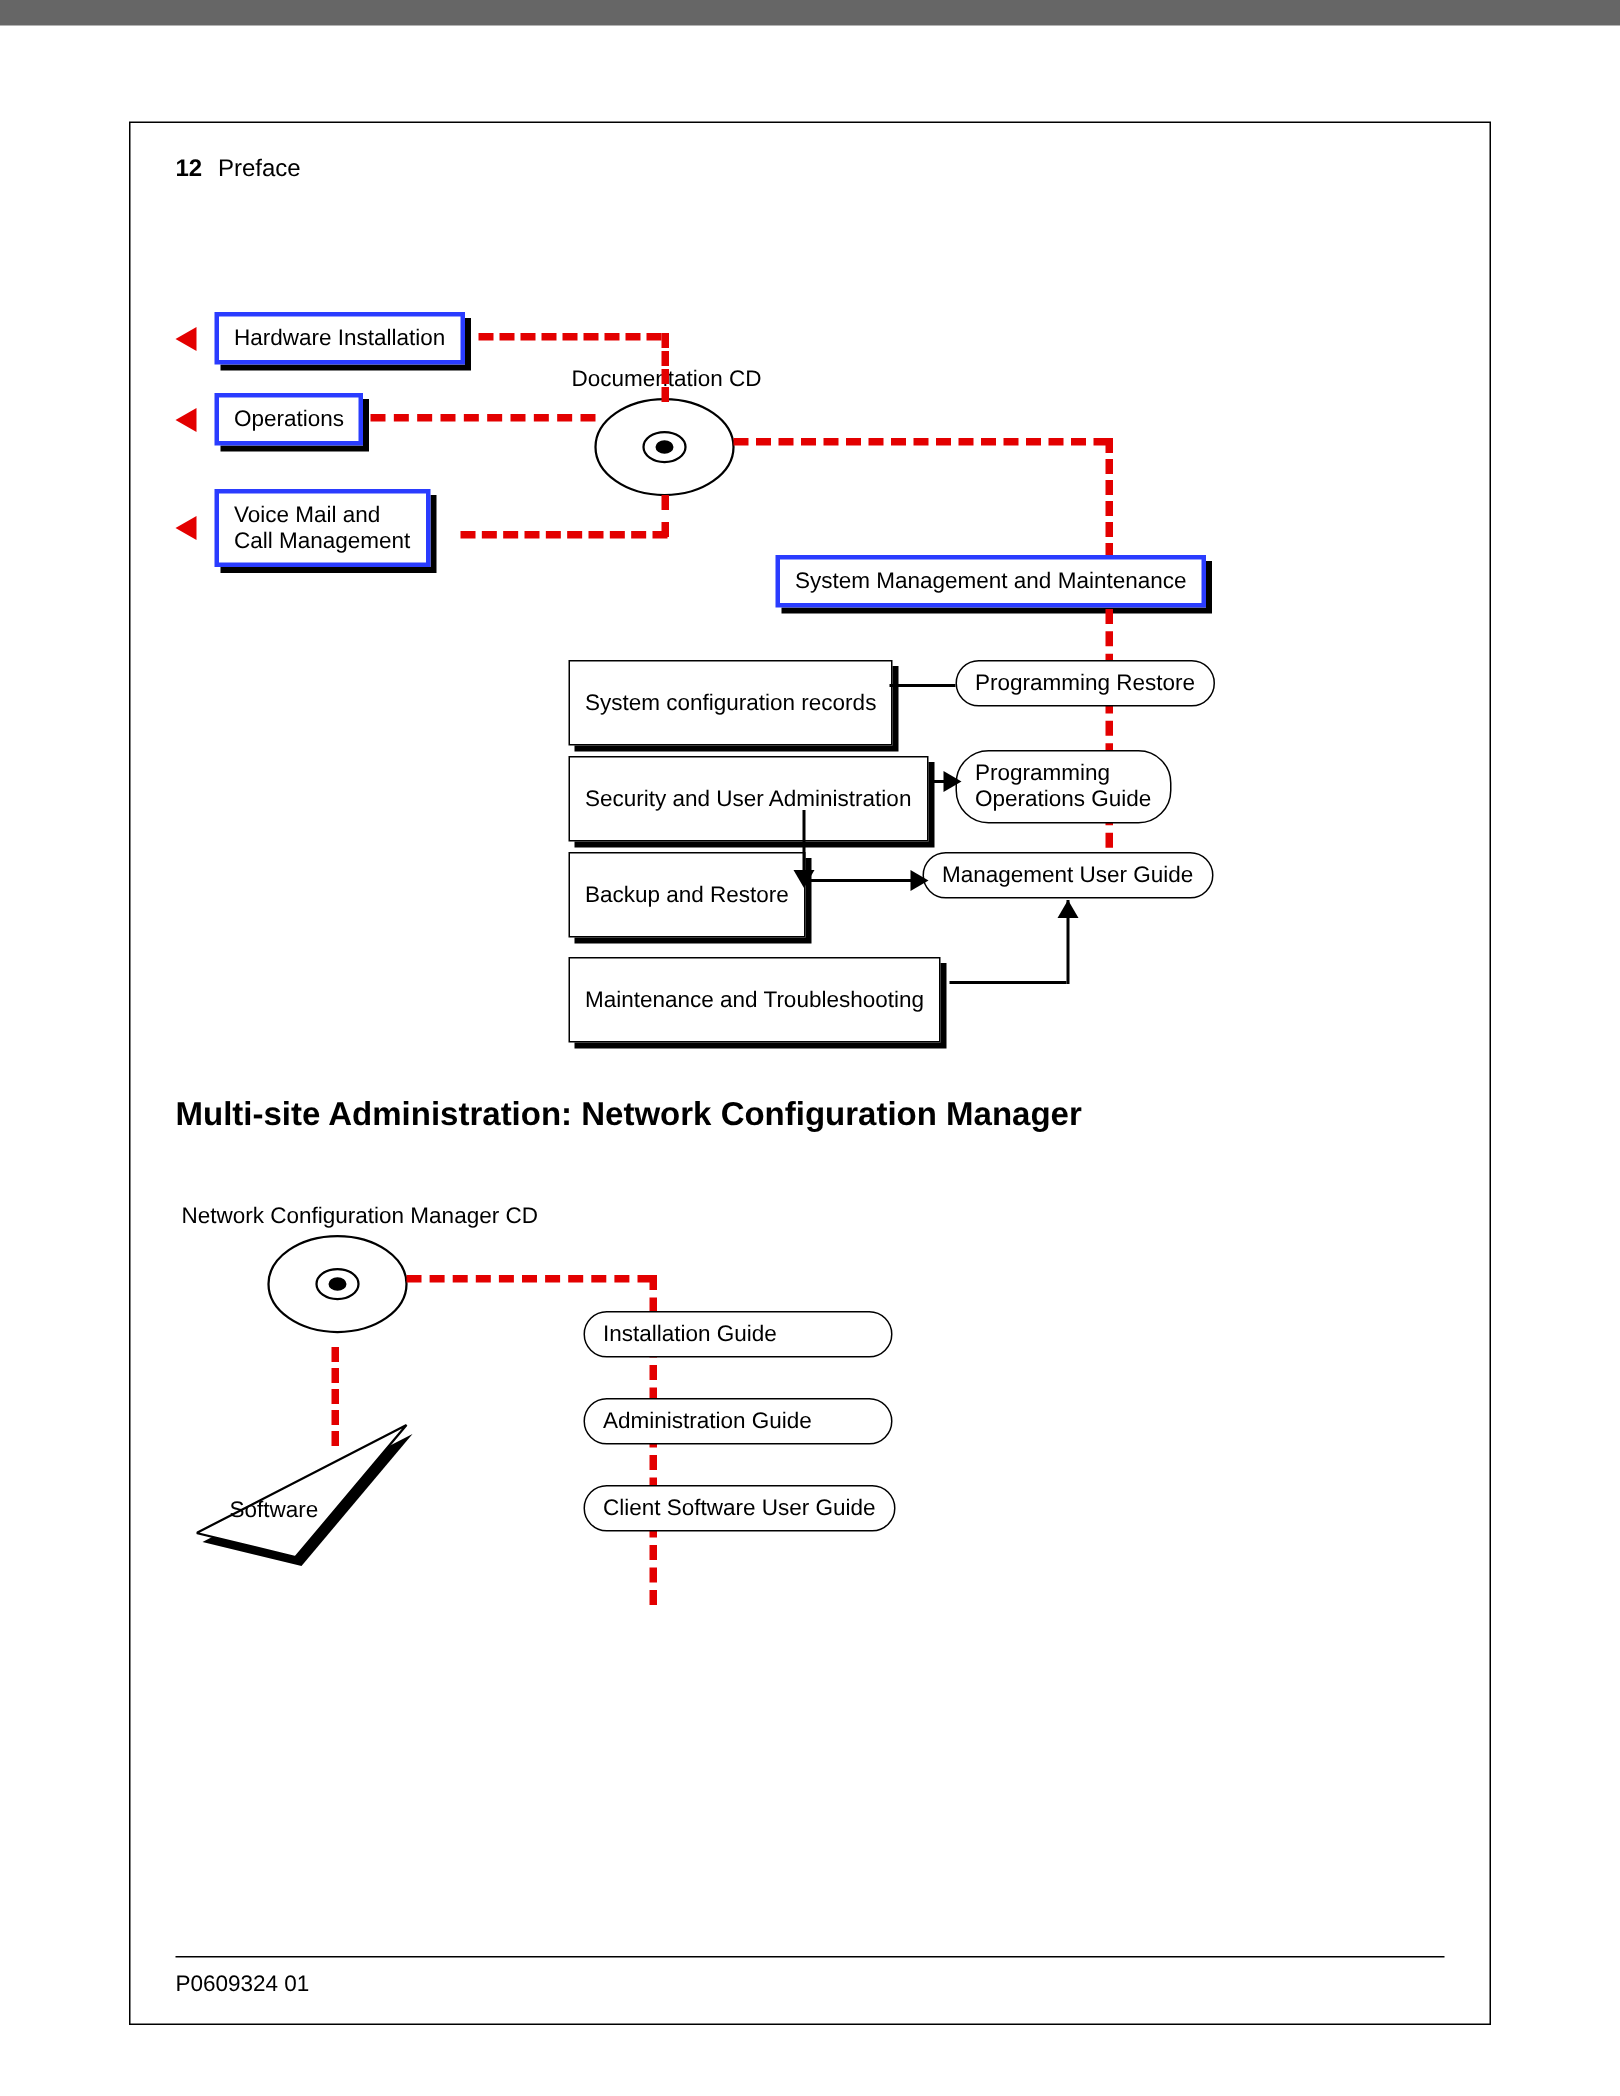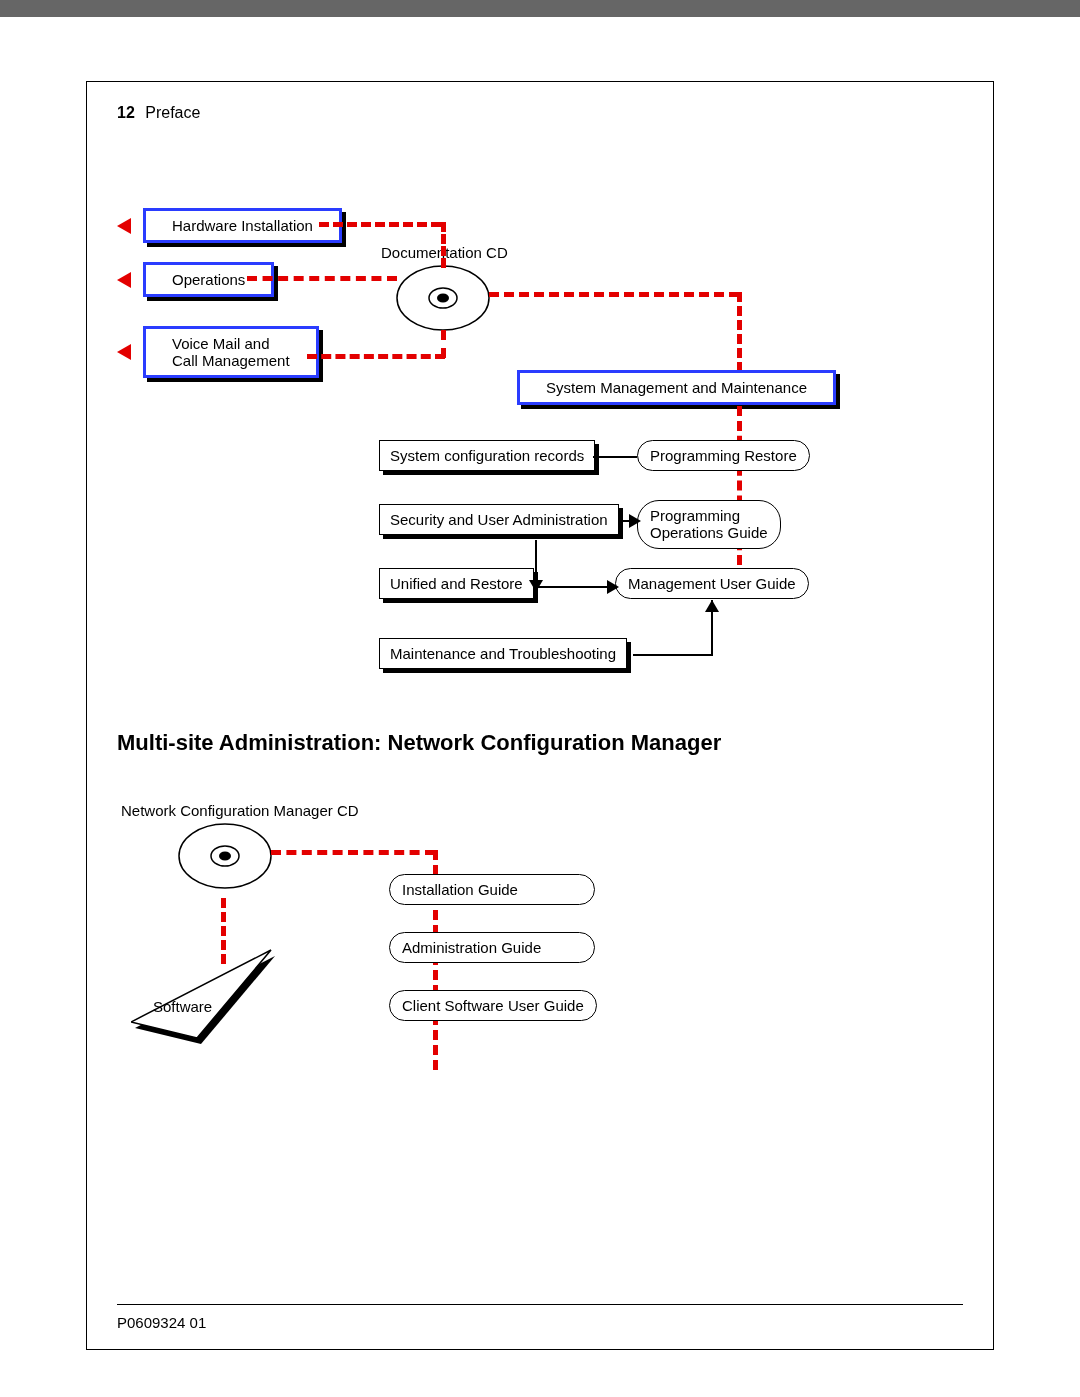--- a/index.html
+++ b/index.html
@@ -11,23 +11,23 @@
 .hdr .pg{font-weight:700;margin-right:6px}
 
 
 .sect{position:absolute;left:30px;font-size:22px;font-weight:700;color:#000}
 
 
 .d1{position:absolute;left:30px;right:30px;top:126px;height:530px}
 .d2{position:absolute;left:30px;right:30px;top:720px;height:320px}
 
 
-.bluebox{position:absolute;background:#fff;border:3px solid #2a3cff;padding:6px 26px;font-size:15px;color:#000;box-shadow:4px 4px 0 #000}
+.bluebox{position:absolute;background:#fff;border:3px solid #2a3cff;padding:6px 10px;font-size:15px;color:#000;box-shadow:4px 4px 0 #000}
 
-.plainbox{position:absolute;background:#fff;border:1.5px solid #000;padding:6px 10px;font-size:15px;color:#000;box-shadow:4px 4px 0 #000}
+.plainbox{position:absolute;background:#fff;border:1.5px solid #000;padding:19px 10px;font-size:15px;color:#000;box-shadow:4px 4px 0 #000}
 
 .pill{position:absolute;background:#fff;border:1.5px solid #000;border-radius:22px;padding:6px 12px;font-size:15px;color:#000}
 
 
 .dashH{position:absolute;border-top:5px dashed #e30000}
 .dashV{position:absolute;border-left:5px dashed #e30000}
 
 .thin{position:absolute;background:#000}
 
 .arrR{width:0;height:0;border-top:7px solid transparent;border-bottom:7px solid transparent;border-left:12px solid #000;position:absolute}
@@ -88,21 +88,21 @@
       <div class="plainbox" style="left:262px;top:232px">System configuration records</div>
       <div class="pill" style="left:520px;top:232px">Programming Restore</div>
       <div class="thin" style="left:476px;top:248px;width:44px;height:1.5px"></div>
 
       <div class="plainbox" style="left:262px;top:296px">Security and User Administration</div>
       <div class="pill" style="left:520px;top:292px;white-space:pre-line;line-height:1.15">Programming
 Operations Guide</div>
       <div class="thin" style="left:504px;top:312px;width:12px;height:1.5px"></div>
       <div class="arrR" style="left:512px;top:306px"></div>
 
-      <div class="plainbox" style="left:262px;top:360px">Unified and Restore</div>
+      <div class="plainbox" style="left:262px;top:360px">Backup and Restore</div>
       <div class="pill" style="left:498px;top:360px">Management User Guide</div>
 
       <div class="plainbox" style="left:262px;top:430px">Maintenance and Troubleshooting</div>
 
       <div class="thin" style="left:418px;top:332px;width:1.5px;height:42px"></div>
       <div class="arrD" style="left:412px;top:372px"></div>
       <div class="thin" style="left:418px;top:378px;width:78px;height:1.5px"></div>
       <div class="arrR" style="left:490px;top:372px"></div>
 
       <div class="thin" style="left:516px;top:446px;width:78px;height:1.5px"></div>

